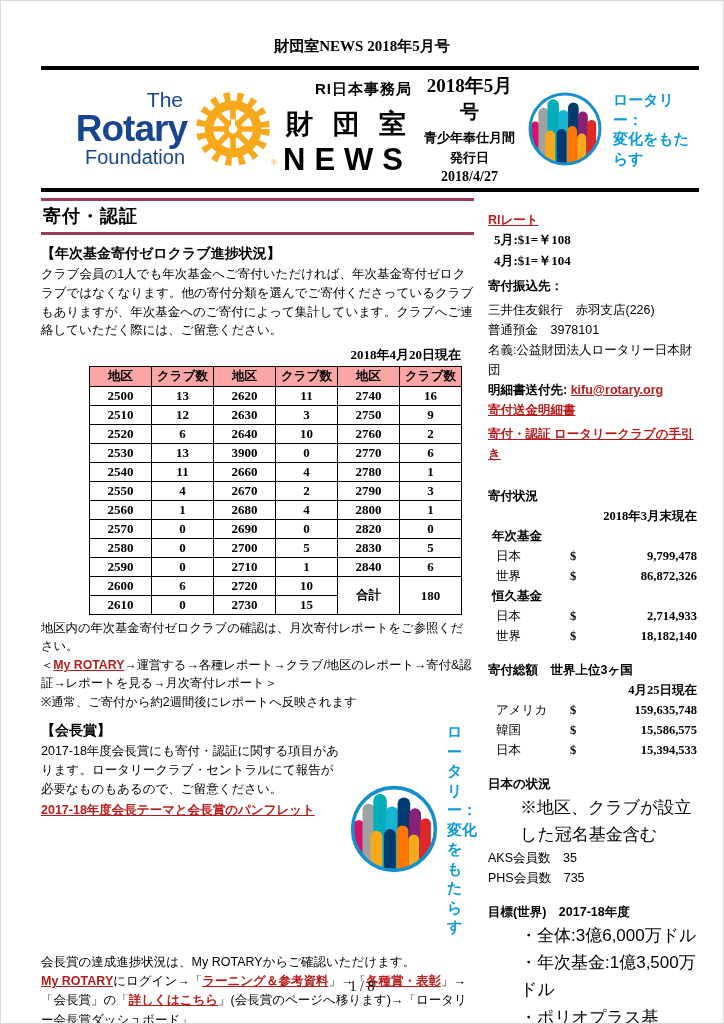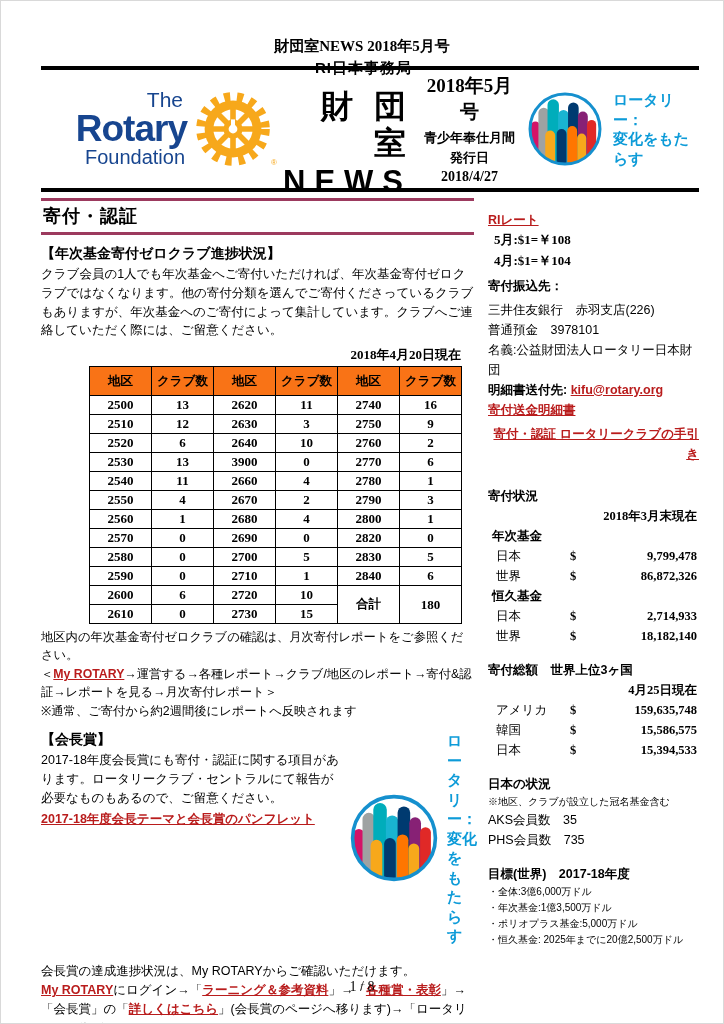--- a/index.html
+++ b/index.html
@@ -24,21 +24,21 @@
   .trf-logo { display:flex; align-items:flex-start; gap:6px; width:232px; }
   .trf-text { width:148px; color:#17458F; text-align:right; line-height:1; }
   .trf-the { font-size:21px; padding-right:4px; }
   .trf-rotary { font-size:37px; font-weight:700; letter-spacing:-1px; }
   .trf-foundation { font-size:20px; padding-right:2px; }
   .gear-wrap { position:relative; width:80px; height:80px; }
   .gear-wrap .reg { position:absolute; right:-4px; bottom:2px; font-size:8px; color:#F7A81B; }
 
   .office { width:140px; text-align:right; font-weight:700; line-height:1.15; }
   .office-l1 { font-size:15px; letter-spacing:1px; }
-  .office-l2 { font-size:32px; letter-spacing:6px; margin-top:12px; }
+  .office-l2 { font-size:27px; letter-spacing:6px; margin-top:12px; }
   .office-l3 { font-size:31px; letter-spacing:9px; margin-top:2px; }
 
   .issue { width:118px; text-align:center; font-family:"Liberation Serif", serif; font-weight:700; }
   .issue-title { font-size:19px; margin-bottom:4px; }
   .issue-theme { font-size:13px; font-family:"Liberation Sans", sans-serif; }
   .issue-pub { font-size:13px; font-family:"Liberation Sans", sans-serif; margin-top:2px; }
   .issue-date { font-size:14px; margin-top:2px; }
 
   .people-logo { flex:none; }
   .people-logo.small svg { width:76px; height:76px; display:block; }
@@ -57,21 +57,21 @@
   .body-text { font-size:12.5px; line-height:1.5; margin-top:2px; }
 
   .asof-line {
     width:420px; text-align:right; font-weight:700; font-size:13px; margin-top:6px;
     font-family:"Liberation Serif", serif;
   }
 
   table.zero-club { border-collapse:collapse; margin:2px 0 0 48px; }
   table.zero-club th, table.zero-club td { border:1px solid #000; }
   table.zero-club th {
-    background:#f97316; font-size:12.5px; font-weight:700; width:62px; height:29px;
+    background:#fca5a5; font-size:12.5px; font-weight:700; width:62px; height:20px;
   }
   table.zero-club td {
     text-align:center; font-family:"Liberation Serif", serif; font-weight:700;
     font-size:13px; height:19px; width:62px;
   }
   table.zero-club td.total-label { font-family:"Liberation Sans", sans-serif; font-size:12.5px; }
 
   .notes { margin-top:4px; font-size:12.3px; line-height:1.5; }
   .lnk { color:#b91c1c; text-decoration:underline; font-weight:700; cursor:pointer; }
 
@@ -85,21 +85,21 @@
   .r-ratelines { padding-left:6px; font-family:"Liberation Serif", serif; font-weight:700; font-size:13px; }
   .r-bold { font-weight:700; }
   .r-block { margin-top:4px; }
   .gap-lg { margin-top:22px; }
   .gap-md { margin-top:14px; }
   .r-asof { text-align:right; font-weight:700; font-family:"Liberation Serif", serif; font-size:12.5px; padding-right:2px; }
   .amt-group { padding-left:4px; }
   .amt-row { display:grid; grid-template-columns:74px 20px 1fr; padding-left:4px; }
   .amt-val { text-align:right; font-family:"Liberation Serif", serif; font-weight:700; padding-right:2px; }
   .amt-cur { font-family:"Liberation Serif", serif; font-weight:700; }
-  .goal-item { font-size:10px; }
+  .goal-item { font-size:17px;margin-left:32px; }
 
   .page-number {
     position:absolute; bottom:28px; left:0; right:0; text-align:center;
     font-family:"Liberation Serif", serif; font-size:14px;
   }
 </style>
 </head>
 <body>
 
 <div class="page">
@@ -359,21 +359,21 @@
 
         <div class="r-block r-bold">寄付振込先：</div>
         <div class="r-block">
           <div>三井住友銀行　赤羽支店(226)</div>
           <div>普通預金　3978101</div>
           <div>名義:公益財団法人ロータリー日本財団</div>
           <div>
             <span class="r-bold">明細書送付先: </span><span class="lnk">kifu@rotary.org</span>
           </div>
           <div><span class="lnk">寄付送金明細書</span></div>
-          <div style="margin-top:4px;text-align:right;"><span class="lnk">寄付・認証 ロータリークラブの手引き</span></div>
+          <div style="margin-top:4px;"><span class="lnk">寄付・認証 ロータリークラブの手引き</span></div>
         </div>
 
         <div class="gap-lg r-bold">寄付状況</div>
         <div class="r-asof">2018年3月末現在</div>
         <div class="amt-group">
           <div class="r-bold">年次基金</div>
           <div class="amt-row">
             <span>日本</span>
             <span class="amt-cur">$</span>
             <span class="amt-val">9,799,478</span>

